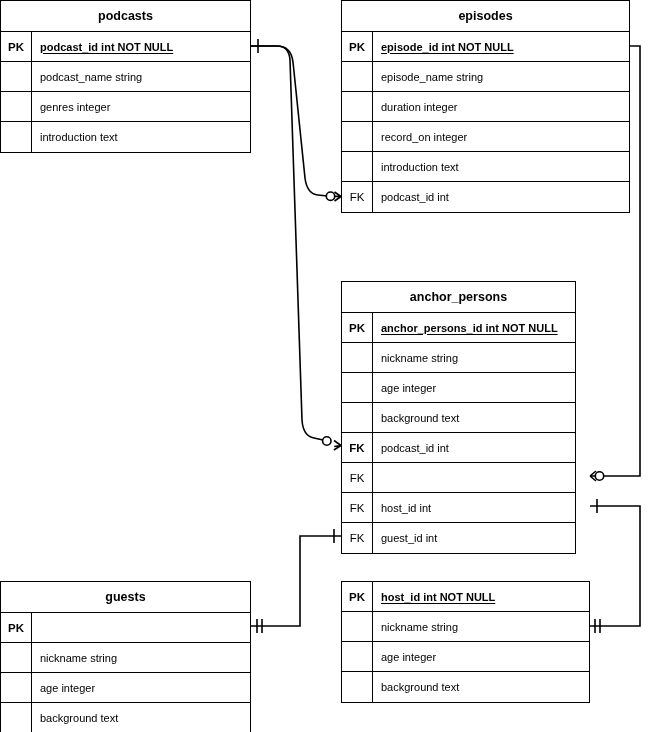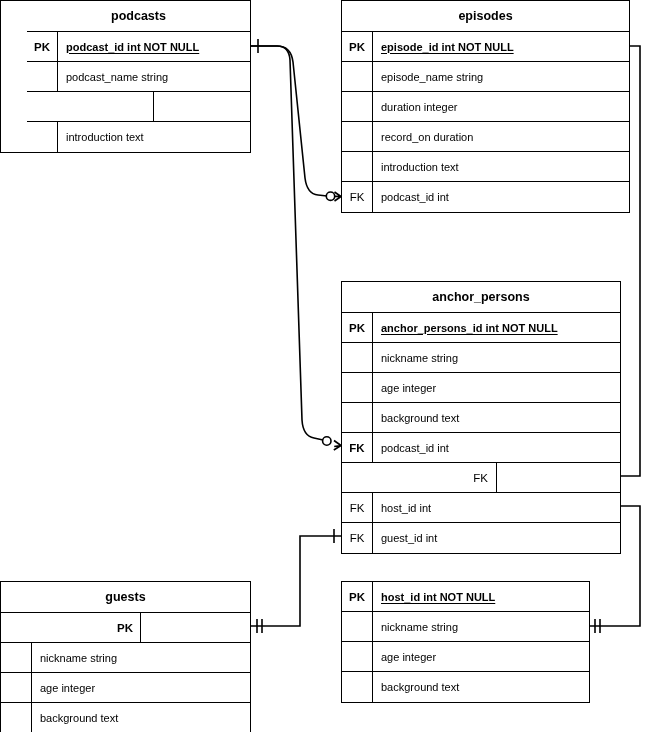--- a/index.html
+++ b/index.html
@@ -5,21 +5,21 @@
   html,body{margin:0;padding:0;background:#ffffff;}
   body{width:651px;height:732px;position:relative;overflow:hidden;
        font-family:"Liberation Sans","DejaVu Sans",sans-serif;
        -webkit-font-smoothing:antialiased;}
   #canvas{position:absolute;left:0;top:0;width:651px;height:732px;}
   svg.links{position:absolute;left:0;top:0;width:651px;height:732px;pointer-events:none;}
 
   .entity{position:absolute;box-sizing:border-box;border:1.6px solid #000;background:#fff;}
   .ent-title{height:31px;line-height:31px;text-align:center;font-weight:bold;font-size:12.5px;color:#000;
              border-bottom:1.6px solid #000;box-sizing:border-box;overflow:hidden;white-space:nowrap;}
-  .attr-row{display:flex;height:30px;box-sizing:border-box;border-bottom:1.6px solid #000;justify-content:center;}
+  .attr-row{display:flex;height:30px;box-sizing:border-box;border-bottom:1.6px solid #000;}
   .attr-row.last{border-bottom:none;}
   .key-cell{width:31px;flex:0 0 31px;box-sizing:border-box;border-right:1.6px solid #000;
             display:flex;align-items:center;justify-content:center;font-size:11.5px;color:#000;}
   .key-cell.pk{font-weight:bold;}
   .key-cell.fk{font-weight:normal;}
   .key-cell.fk-bold{font-weight:bold;}
   .name-cell{flex:1 1 auto;box-sizing:border-box;display:flex;align-items:center;
              padding-left:8px;font-size:11px;color:#000;white-space:nowrap;overflow:hidden;}
   .name-cell.pkname{font-weight:bold;text-decoration:underline;text-underline-offset:1.5px;}
 </style>
@@ -72,32 +72,33 @@
         <line x1="257" y1="619" x2="257" y2="633"></line>
         <line x1="262" y1="619" x2="262" y2="633"></line>
 
         <line x1="334" y1="529" x2="334" y2="543"></line>
       </g>
 
     </g>
   </svg>
 
   <div id="entities-layer">
-      <div class="entity" style="left: 0px; top: 0px; width: 251px; padding-left: 26px;">
+      <div class="entity" style="left: 0px; top: 0px; width: 251px;">
         <div class="ent-title">podcasts</div>
         <div class="attr-row">
           <div class="key-cell pk">PK</div>
           <div class="name-cell pkname">podcast_id int NOT NULL</div>
         </div>
         <div class="attr-row">
           <div class="key-cell"></div>
           <div class="name-cell">podcast_name string</div>
         </div>
         <div class="attr-row">
           <div class="key-cell"></div>
+          <div class="name-cell">genres integer</div>
         </div>
         <div class="attr-row last">
           <div class="key-cell"></div>
           <div class="name-cell">introduction text</div>
         </div>
       </div>
       <div class="entity" style="left: 341px; top: 0px; width: 289px;">
         <div class="ent-title">episodes</div>
         <div class="attr-row">
           <div class="key-cell pk">PK</div>
@@ -106,32 +107,32 @@
         <div class="attr-row">
           <div class="key-cell"></div>
           <div class="name-cell">episode_name string</div>
         </div>
         <div class="attr-row">
           <div class="key-cell"></div>
           <div class="name-cell">duration integer</div>
         </div>
         <div class="attr-row">
           <div class="key-cell"></div>
-          <div class="name-cell">record_on duration</div>
+          <div class="name-cell">record_on integer</div>
         </div>
         <div class="attr-row">
           <div class="key-cell"></div>
           <div class="name-cell">introduction text</div>
         </div>
         <div class="attr-row last">
           <div class="key-cell fk">FK</div>
           <div class="name-cell">podcast_id int</div>
         </div>
       </div>
-      <div class="entity" style="left: 341px; top: 281px; width: 280px;">
+      <div class="entity" style="left: 341px; top: 281px; width: 235px;">
         <div class="ent-title">anchor_persons</div>
         <div class="attr-row">
           <div class="key-cell pk">PK</div>
           <div class="name-cell pkname">anchor_persons_id int NOT NULL</div>
         </div>
         <div class="attr-row">
           <div class="key-cell"></div>
           <div class="name-cell">nickname string</div>
         </div>
         <div class="attr-row">

